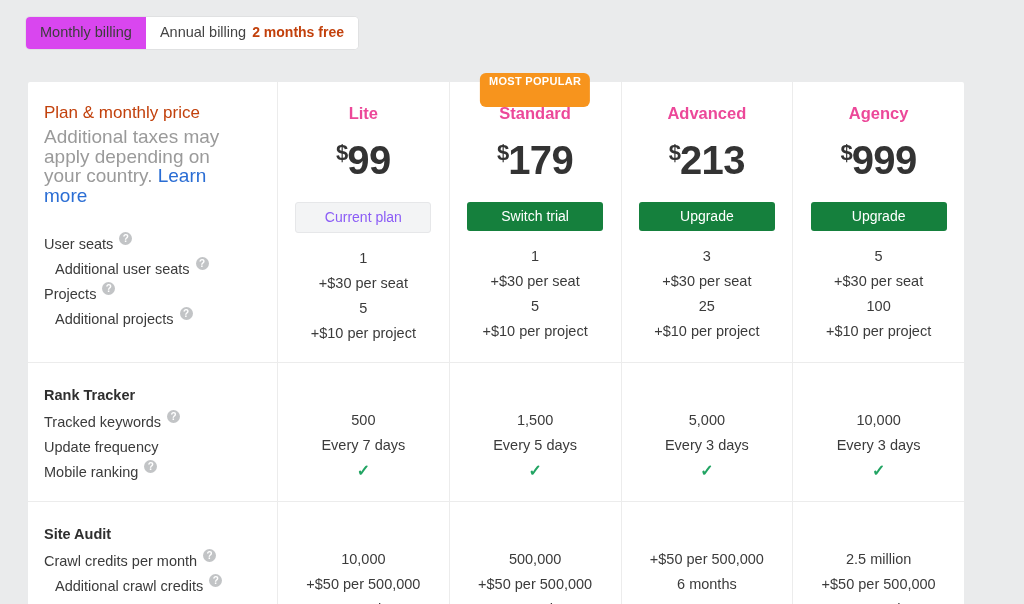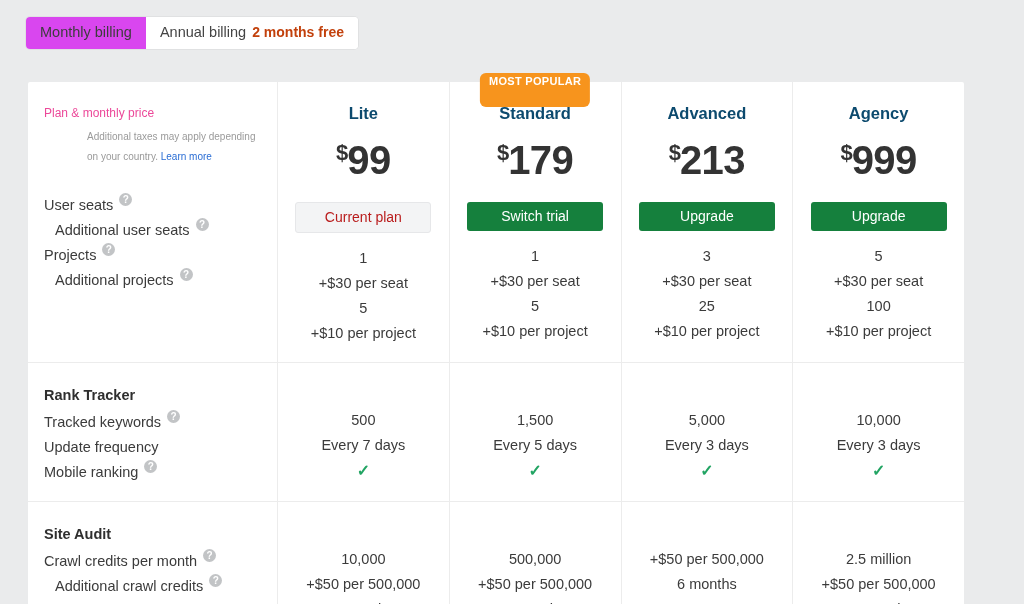--- a/index.html
+++ b/index.html
@@ -108,31 +108,30 @@
     line-height: 13px;
     text-align: center;
     margin-left: 6px;
     font-weight: bold;
     font-family: "Liberation Sans", sans-serif;
     cursor: pointer;
     flex: 0 0 auto;
   }
 
   .intro-title {
-    font-size: 12px;
-    color: #ec4899;
+    font-size: 17px;
+    color: #c2410c;
     line-height: 22px;
     margin-bottom: 3px;
   }
   .intro-note {
-    font-size: 10px;
+    font-size: 19px;
     color: #9a9a9a;
     line-height: 19.5px;
     max-width: 178px;
-    margin-left: 43px;
   }
   .intro-link {
     color: #2a6dd4;
     text-decoration: none;
     cursor: pointer;
   }
 
   
   .badge-popular {
     position: absolute;
@@ -146,21 +145,21 @@
     letter-spacing: 0.3px;
     padding: 3px 9px 20px 9px;
     border-radius: 6px;
     line-height: 1;
     white-space: nowrap;
   }
 
   .plan-name {
     font-size: 16.5px;
     font-weight: bold;
-    color: #0c4a6e;
+    color: #ec4899;
     line-height: 22px;
     margin-bottom: 4px;
   }
   .plan-price {
     color: #333333;
     line-height: 50px;
     margin-bottom: 8px;
     white-space: nowrap;
   }
   .plan-price .cur {
@@ -186,21 +185,21 @@
     border: none;
     font-family: "Liberation Sans", sans-serif;
     cursor: pointer;
   }
   .plan-btn.primary {
     background: #15803d;
     color: #ffffff;
   }
   .plan-btn.disabled {
     background: #f3f4f5;
-    color: #b91c1c;
+    color: #8b5cf6;
     border: 1px solid #e6e7e9;
     cursor: default;
   }
 
   .cell {
     font-size: 14.5px;
     color: #3b3b3b;
     line-height: 25px;
     white-space: nowrap;
   }

